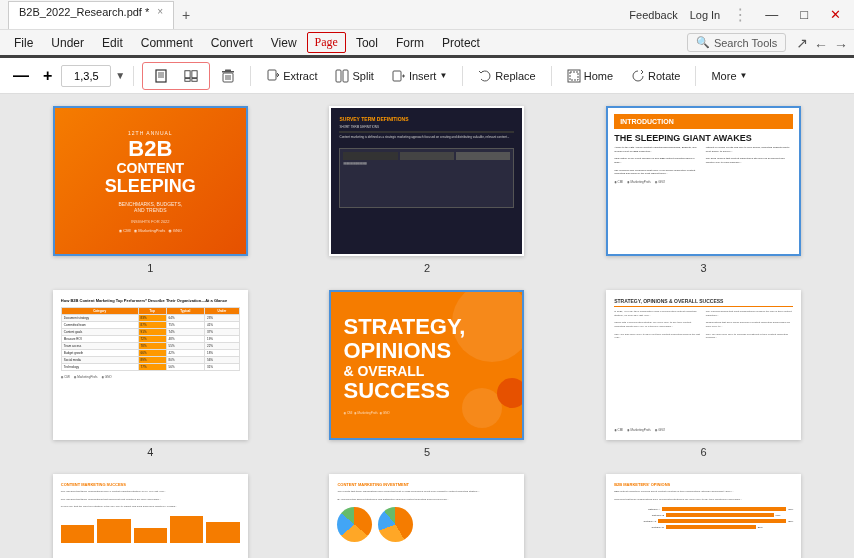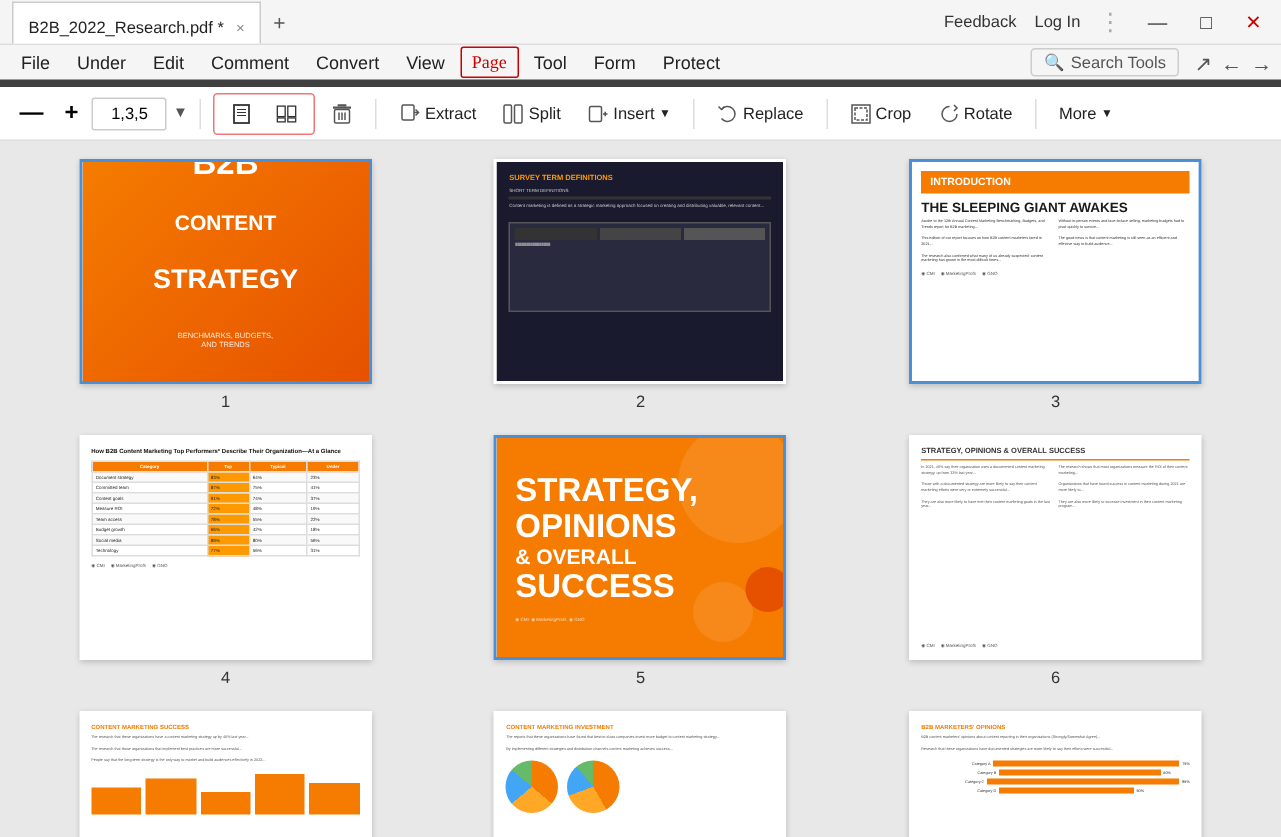--- a/index.html
+++ b/index.html
@@ -10,37 +10,37 @@
       background: #f5f5f5;
       height: 30px;
       display: flex;
       align-items: center;
       padding: 0 8px;
       border-bottom: 1px solid #ddd;
       justify-content: space-between;
     }
     #titlebar-left { display: flex; align-items: center; gap: 0; }
     .tab-item {
-      display: flex; align-items: flex-end; gap: 4px;
+      display: flex; align-items: flex-start; gap: 4px;
       background: #fff; border: 1px solid #ccc; border-bottom: none;
       padding: 4px 10px; font-size: 11px; height: 28px; cursor: pointer;
     }
     .tab-item .close-x { font-size: 10px; color: #888; margin-left: 4px; cursor: pointer; }
     .tab-new { padding: 4px 8px; font-size: 14px; color: #555; cursor: pointer; background: transparent; border: none; }
     #titlebar-right { display: flex; align-items: center; gap: 12px; font-size: 11px; color: #333; text-align: center; }
     .win-btn { font-size: 13px; cursor: pointer; padding: 2px 5px; }
 
     
     #menubar {
       background: #f5f5f5;
       height: 28px;
       display: flex;
       align-items: center;
       padding: 0 6px;
-      border-bottom: 5px solid #404040;
+      border-bottom: 3px solid #404040;
       gap: 2px;
     }
     .menu-item {
       padding: 3px 8px; font-size: 12px; cursor: pointer; border-radius: 2px;
     }
     .menu-item.active { color: #c00; border: 1px solid #c00; border-radius: 2px; padding: 2px 7px; font-family: Liberation Serif, serif; }
 
     
     #toolbar {
       background: #fff;
@@ -104,21 +104,21 @@
       border-color: #4a90d9;
     }
     .page-num { font-size: 11px; color: #333; }
 
     
     
     .preview-1 {
       background: linear-gradient(135deg, #f57c00 0%, #e65100 100%);
       width: 100%; height: 100%;
       display: flex; flex-direction: column; justify-content: center; align-items: center;
-      color: #fff; text-align: center; padding: 8px; gap: 20px;
+      color: #fff; text-align: center; padding: 8px;
     }
     .preview-1 .annual { font-size: 5px; letter-spacing: 1px; margin-bottom: 2px; opacity: 0.9; }
     .preview-1 .b2b { font-size: 22px; font-weight: 900; line-height: 1; }
     .preview-1 .content { font-size: 14px; font-weight: 700; }
     .preview-1 .marketing { font-size: 18px; font-weight: 900; }
     .preview-1 .sub { font-size: 5px; margin-top: 4px; opacity: 0.8; }
     .preview-1 .logos { margin-top: 6px; font-size: 4px; opacity: 0.7; }
 
     
     .preview-2 {
@@ -317,21 +317,21 @@
     <span>Replace</span>
   </div>
 
   <div class="tb-sep"></div>
 
   <div class="tb-btn">
     <svg viewBox="0 0 14 14" width="14" height="14">
       <rect x="3" y="3" width="8" height="8" fill="none" stroke="#555" stroke-width="1" stroke-dasharray="2,1"></rect>
       <rect x="1" y="1" width="12" height="12" fill="none" stroke="#555" stroke-width="1"></rect>
     </svg>
-    <span>Crop</span>
+    <span>Home</span>
   </div>
 
   <div class="tb-btn">
     <svg viewBox="0 0 14 14" width="14" height="14">
       <path d="M7,2 A5,5 0 1,0 12,7" fill="none" stroke="#555" stroke-width="1"></path>
       <polyline points="10,1 12,3 10,5" fill="none" stroke="#555" stroke-width="1"></polyline>
     </svg>
     <span>Rotate</span>
   </div>
 
@@ -345,21 +345,21 @@
 
 <div id="main">
   <div class="page-grid">
 
     <div class="page-thumb">
       <div class="page-thumb-inner selected">
         <div class="preview-1">
           <div class="annual">12TH ANNUAL</div>
           <div class="b2b">B2B</div>
           <div class="content">CONTENT</div>
-          <div class="marketing">STRATEGY</div>
+          <div class="marketing">SLEEPING</div>
           <div class="sub" style="font-size:5px;margin-top:4px;opacity:0.85;text-align:center;">BENCHMARKS, BUDGETS,<br>AND TRENDS</div>
           <div style="font-size:4px;margin-top:6px;opacity:0.7;">INSIGHTS FOR 2022</div>
           <div class="logos" style="display:flex;gap:3px;margin-top:4px;font-size:4px;opacity:0.8;">
             <span>◉ CMI</span>
               <span>◉ MarketingProfs</span>
               <span>◉ GNO</span>
           </div>
         </div>
       </div>
       <span class="page-num">1</span>

